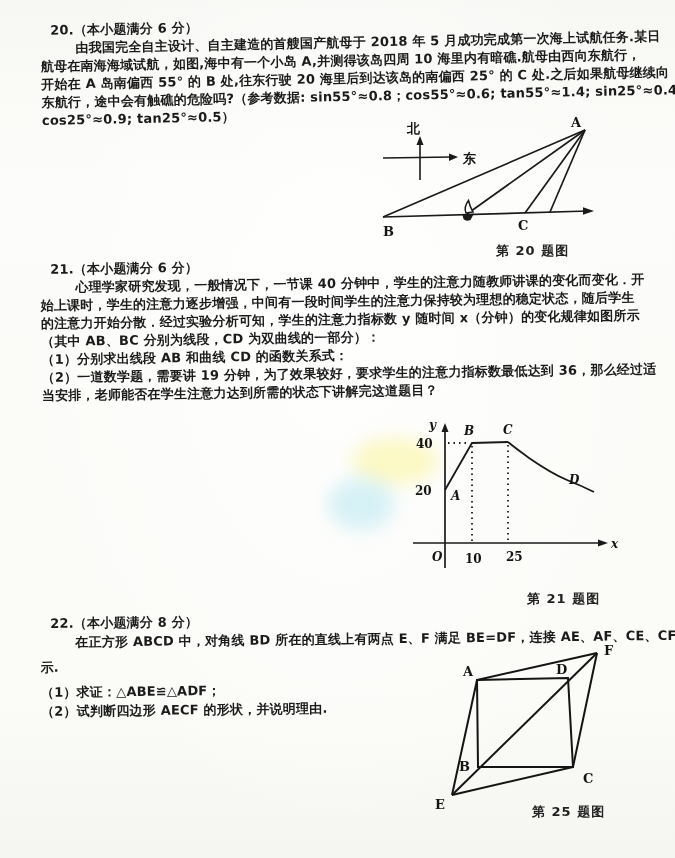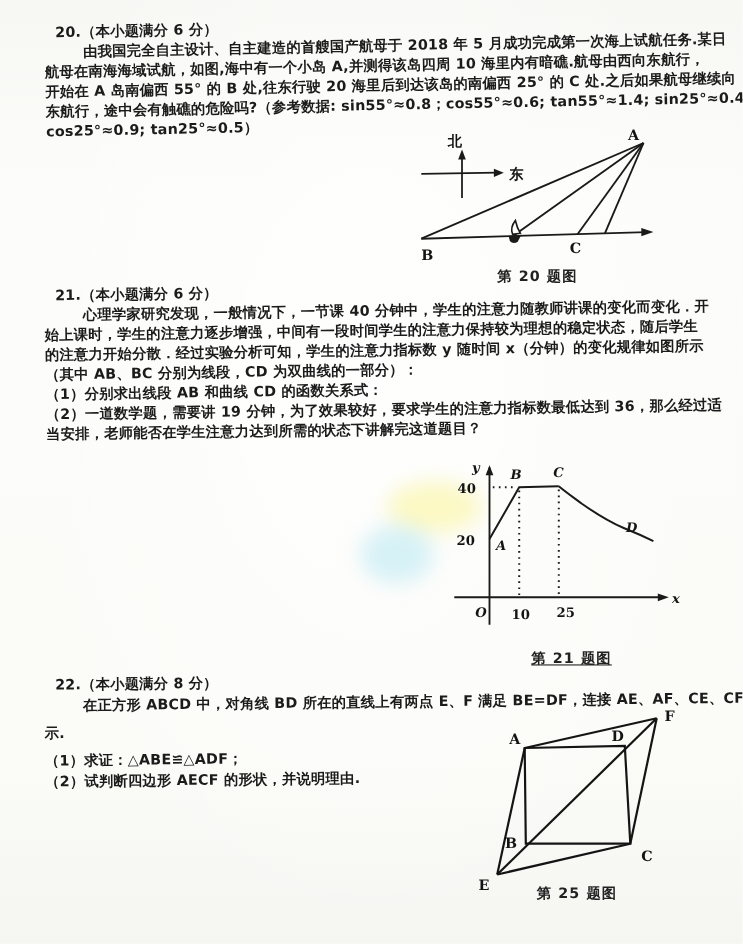--- a/index.html
+++ b/index.html
@@ -27,21 +27,21 @@
   .r20{transform:rotate(-1.15deg);transform-origin:0 0;}
   .r21{transform:rotate(-0.8deg);transform-origin:0 0;}
   .r22{transform:rotate(-0.65deg);transform-origin:0 0;}
   .p22 .line{line-height:19px;}
   .gap-top{margin-top:6px;}
 
   .fig{position:absolute;}
   .fig svg{display:block;}
   .fig-caption{
     position:absolute;font-size:13px;font-weight:600;color:#222;
-    white-space:nowrap;letter-spacing:1px;
+    white-space:nowrap;letter-spacing:1px;margin-left:44px;
   }
   svg text{font-family:"DejaVu Serif",serif;fill:#141414;}
   svg .cjk{font-family:"DejaVu Sans",sans-serif;font-weight:600;}
   svg .lbl{font-size:13px;font-weight:600;}
   svg .lbl-i{font-size:12px;font-style:italic;font-weight:600;}
   svg .tick{font-size:12px;font-weight:600;}
   .stroke{stroke:#1a1a1a;fill:none;}
 </style>
 </head>
 <body>
@@ -130,21 +130,21 @@
     <text class="lbl-i" x="27" y="11">y</text>
     <text class="lbl-i" x="209" y="130">x</text>
     <text class="lbl-i" x="30" y="143">O</text>
 
     <text class="lbl-i" x="49" y="82" font-size="10">A</text>
     <text class="lbl-i" x="62" y="17">B</text>
     <text class="lbl-i" x="101" y="16">C</text>
     <text class="lbl-i" x="167" y="66">D</text>
   </svg>
 </div>
-<div class="fig-caption" style="left:483px;top:590px;text-decoration:underline;">第 21 题图</div>
+<div class="fig-caption" style="left:483px;top:590px;">第 21 题图</div>
 
 <div class="prob p22 r22" style="top:614px;">
   <div class="line hdr">22.（本小题满分 8 分）</div>
   <div class="line indent">在正方形 ABCD 中，对角线 BD 所在的直线上有两点 E、F 满足 BE=DF，连接 AE、AF、CE、CF，如图所</div>
   <div class="line gap-top">示.</div>
   <div class="line gap-top">（1）求证：△ABE≌△ADF；</div>
   <div class="line">（2）试判断四边形 AECF 的形状，并说明理由.</div>
 </div>
 
 <div class="fig" style="left:400px;top:640px;">

